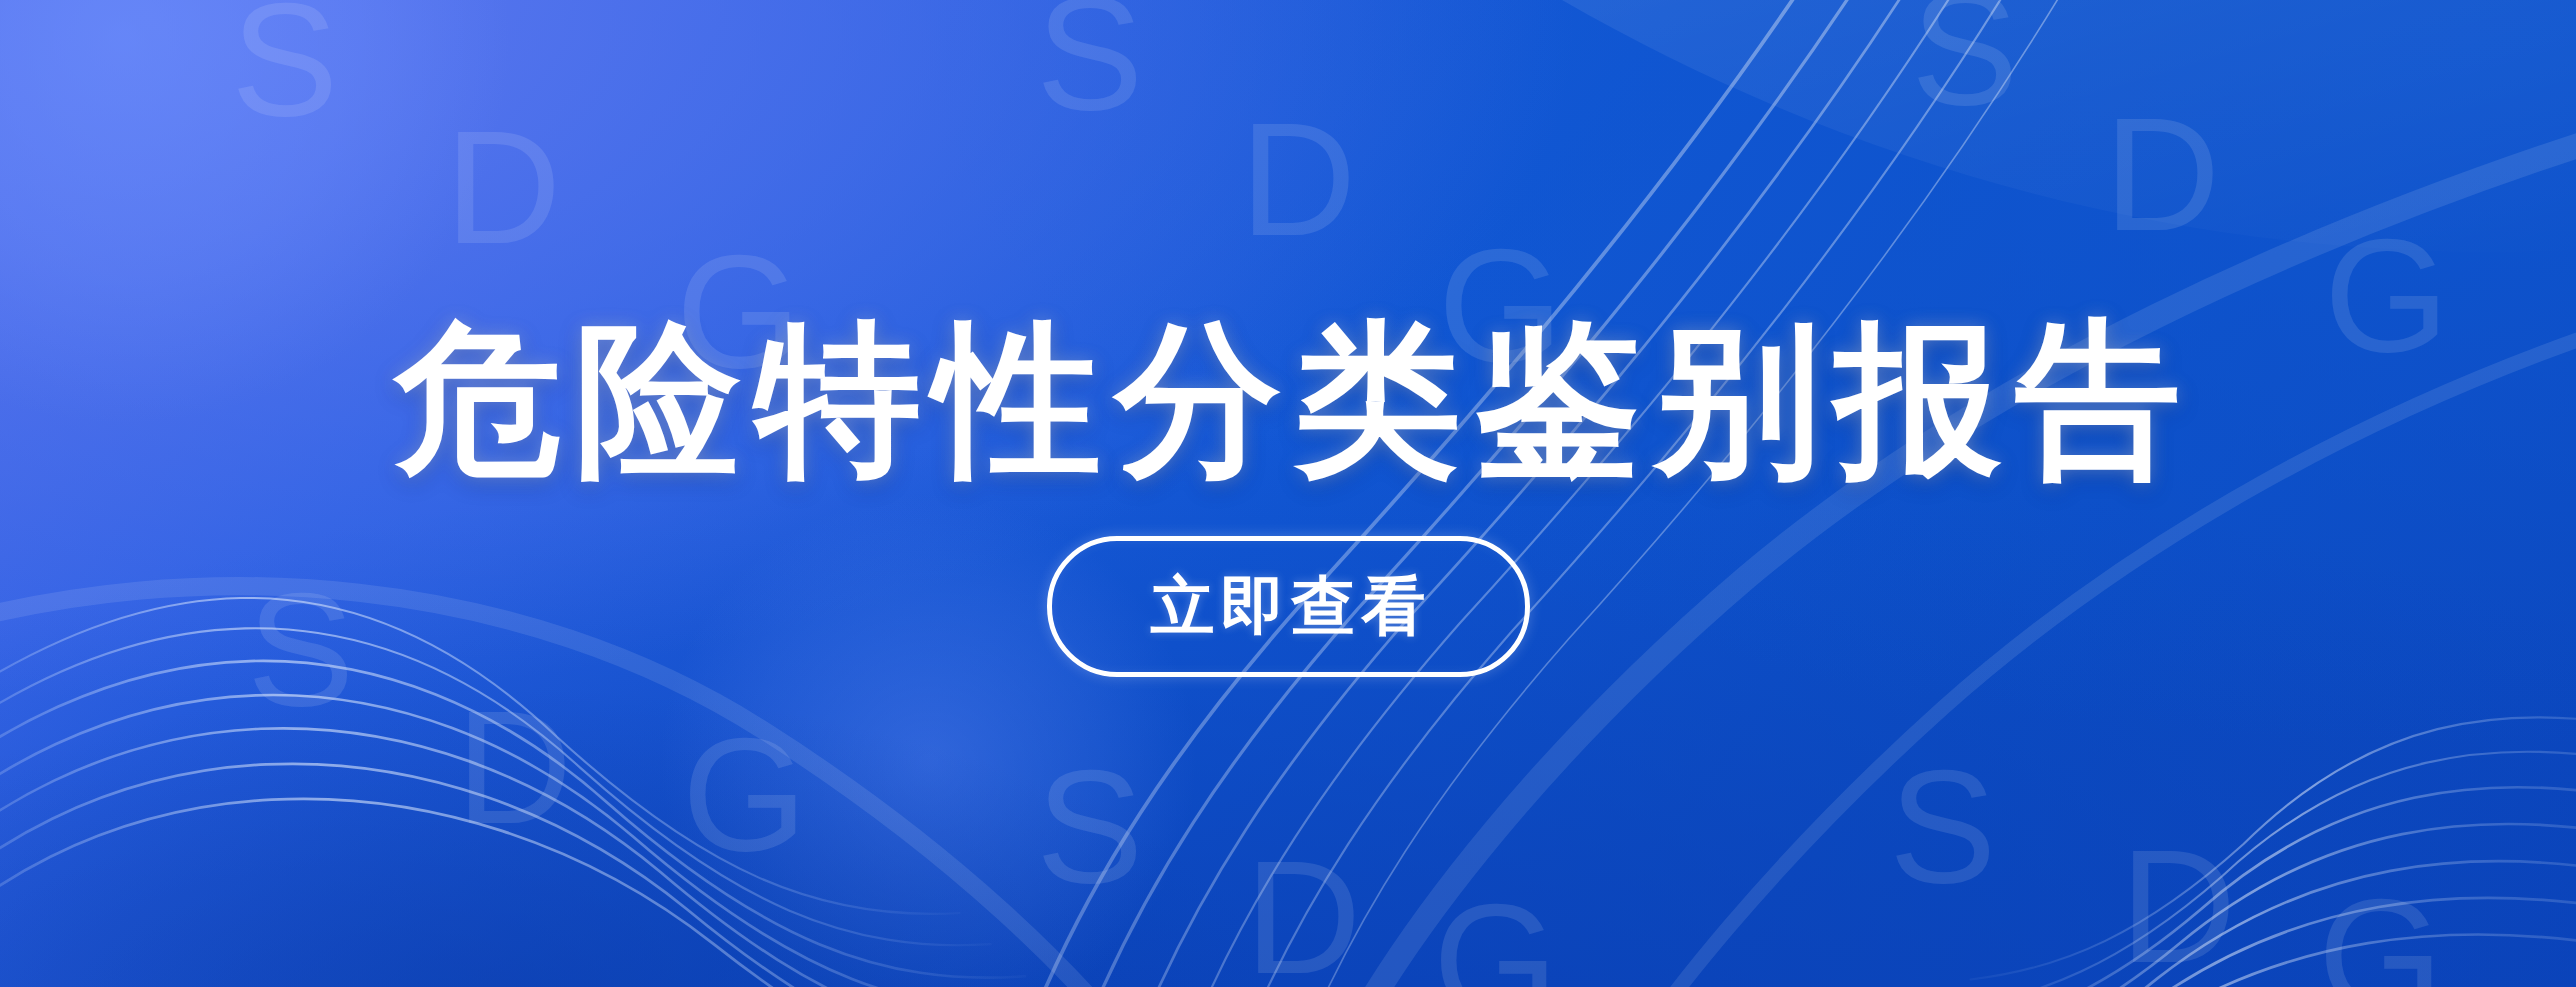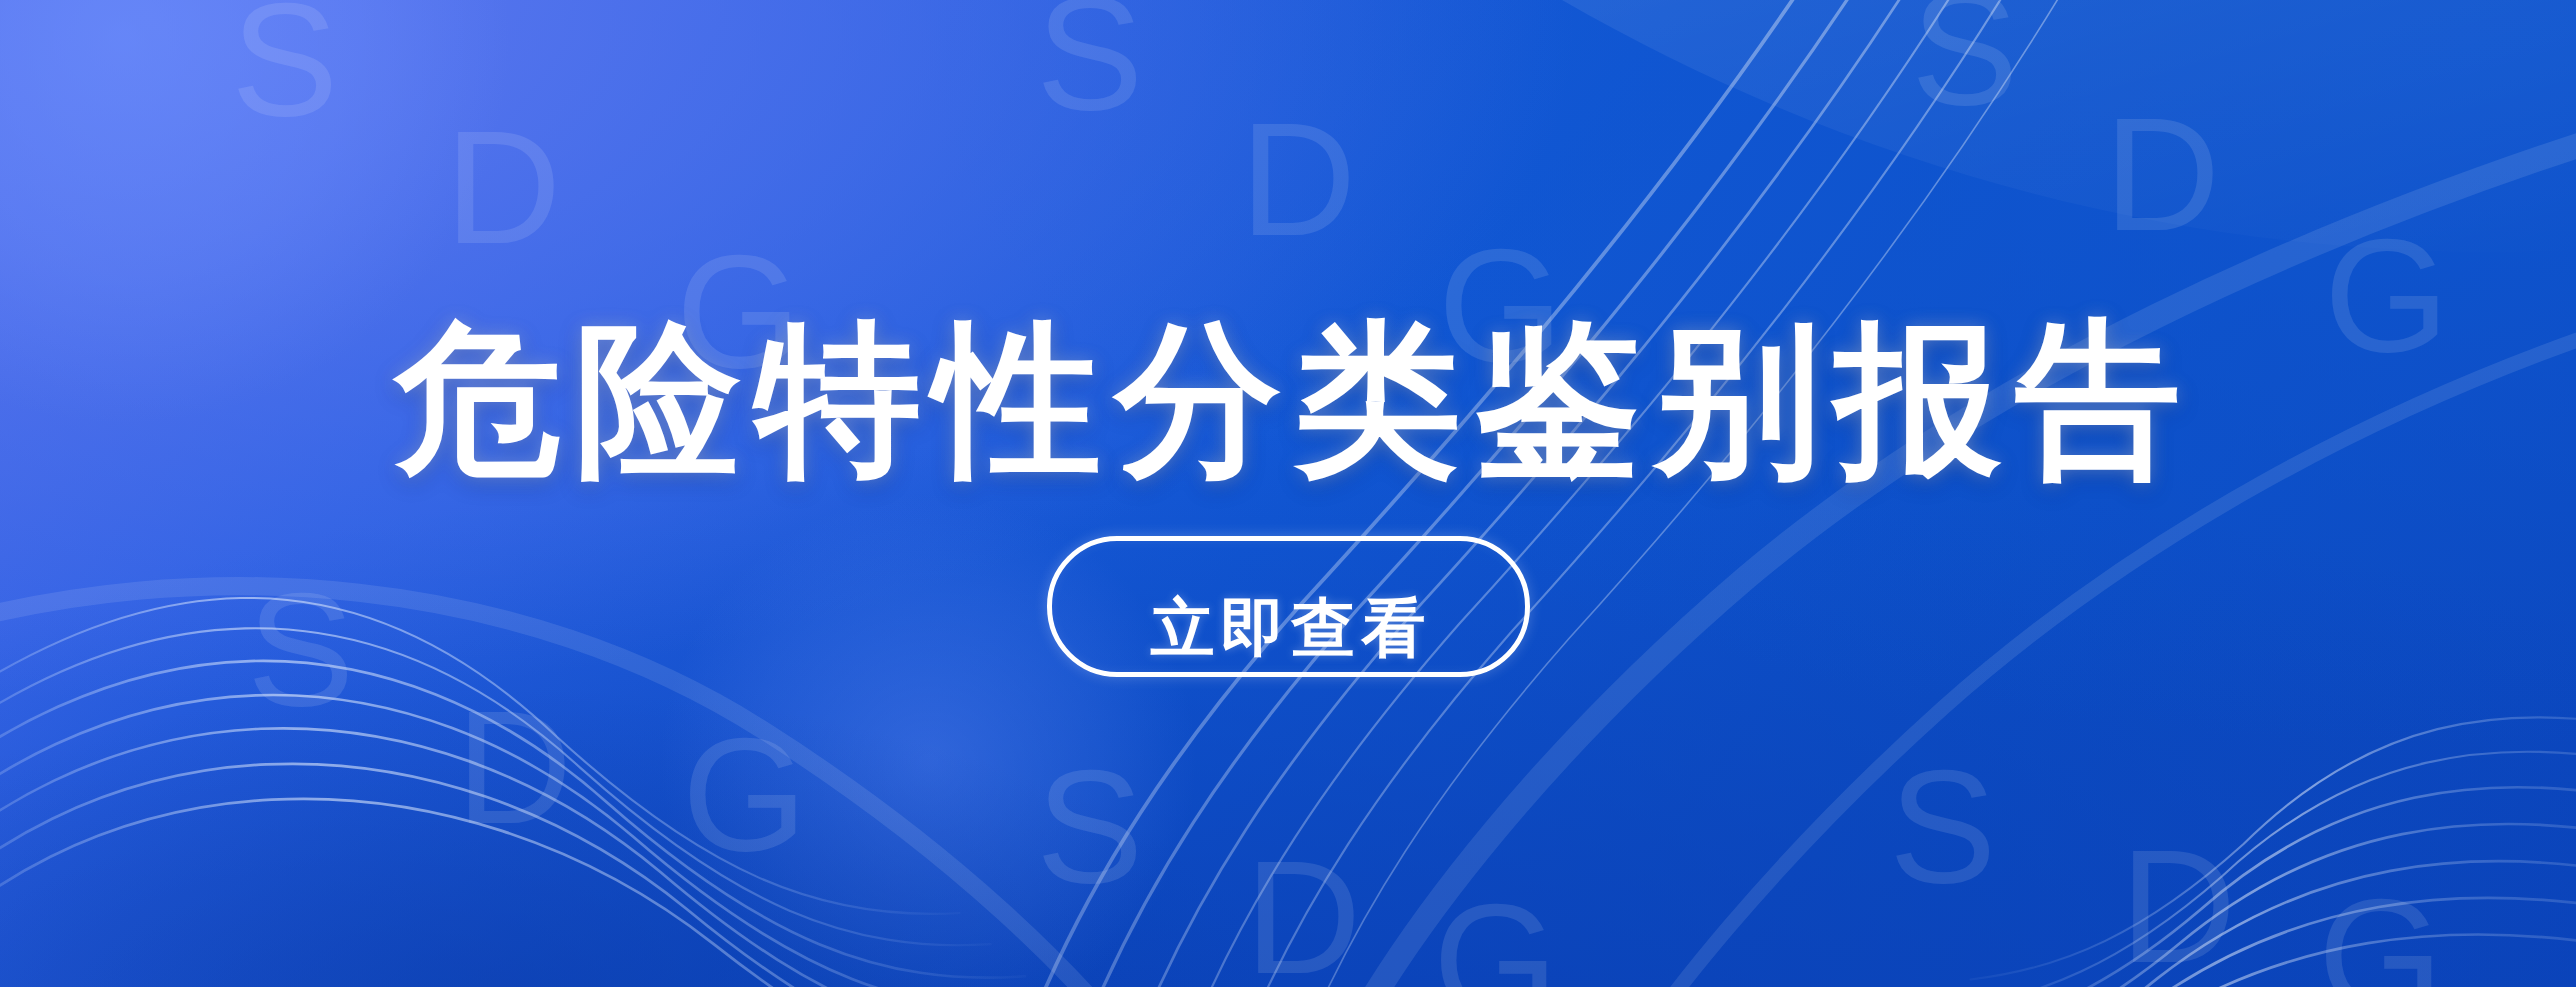--- a/index.html
+++ b/index.html
@@ -52,21 +52,21 @@
     color:#ffffff;
     text-shadow:0 0 18px rgba(255,255,255,0.30), 0 5.4px 21.5px rgba(4,34,110,0.42);
     white-space:nowrap;
     padding-left:14px;
     line-height:1.08;
   }
 
   .cta{
     margin-top:46px;
     display:flex;
-    align-items:flex-end;
+    align-items:center;
     justify-content:center;
     width:483px;
     height:141px;
     border:5.9px solid #ffffff;
     border-radius:70px;
     background:transparent;
     box-shadow:0 0 14px rgba(255,255,255,0.22), inset 0 0 11.8px rgba(255,255,255,0.07);
     cursor:pointer;
   }
   .cta-label{

